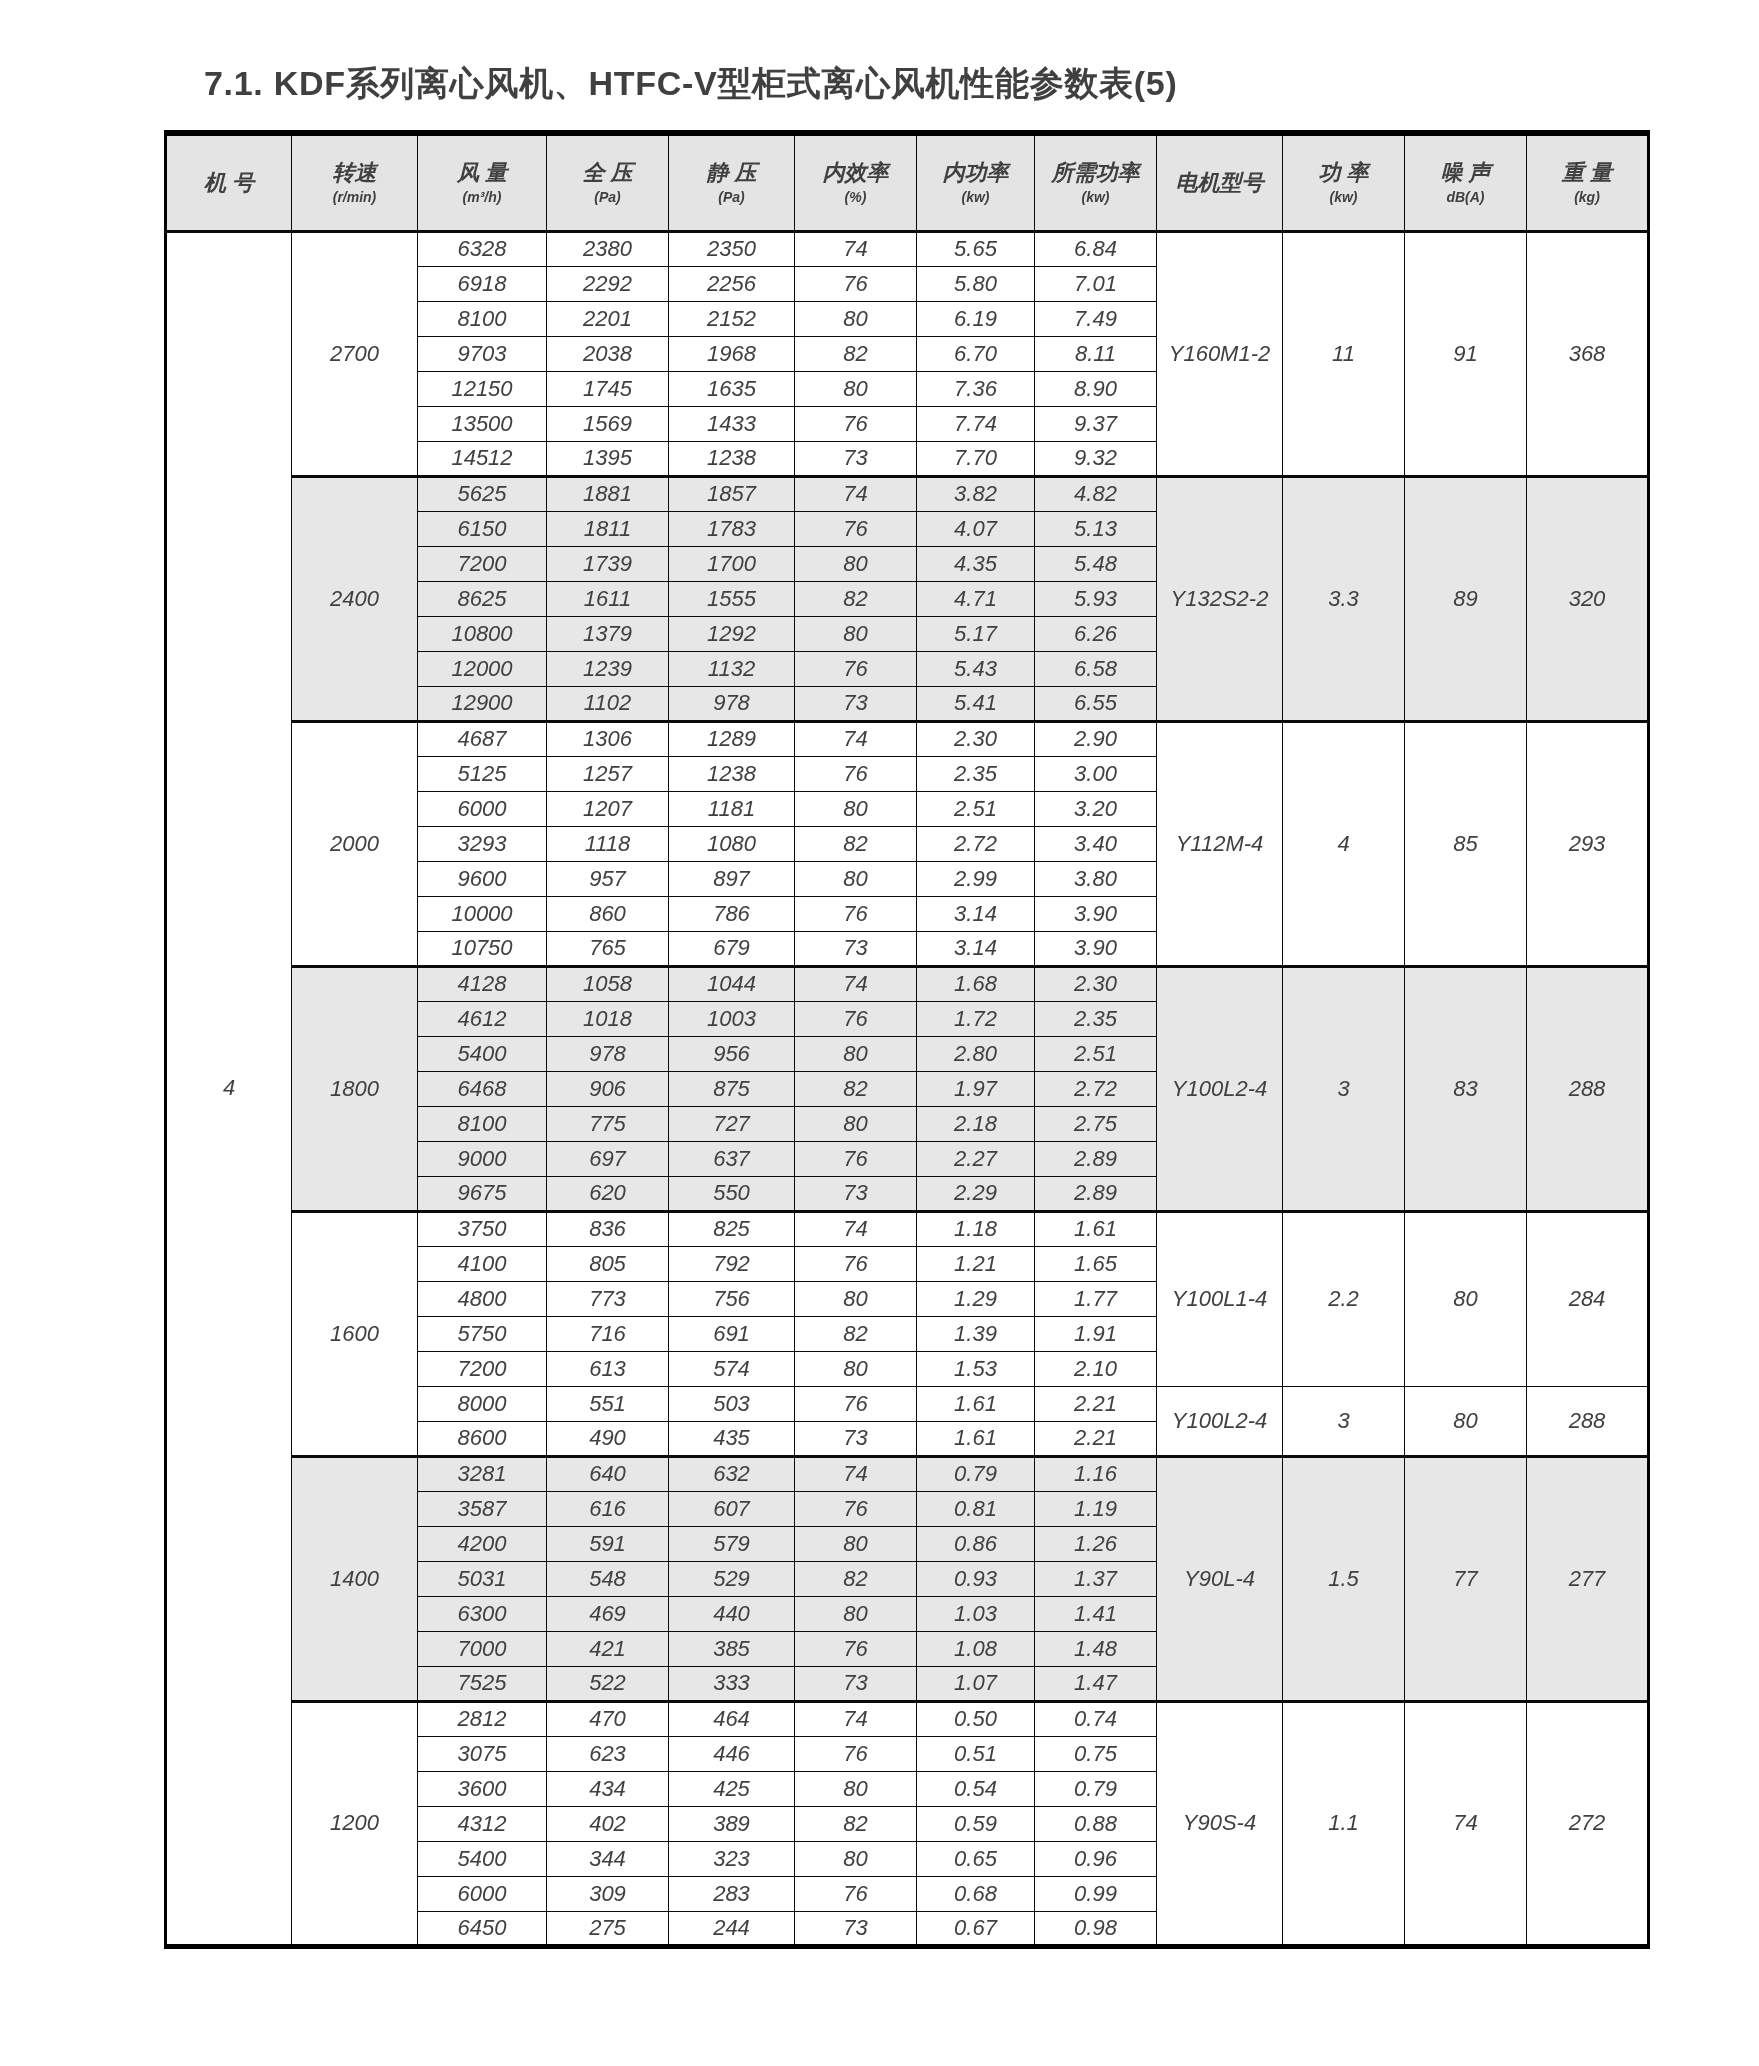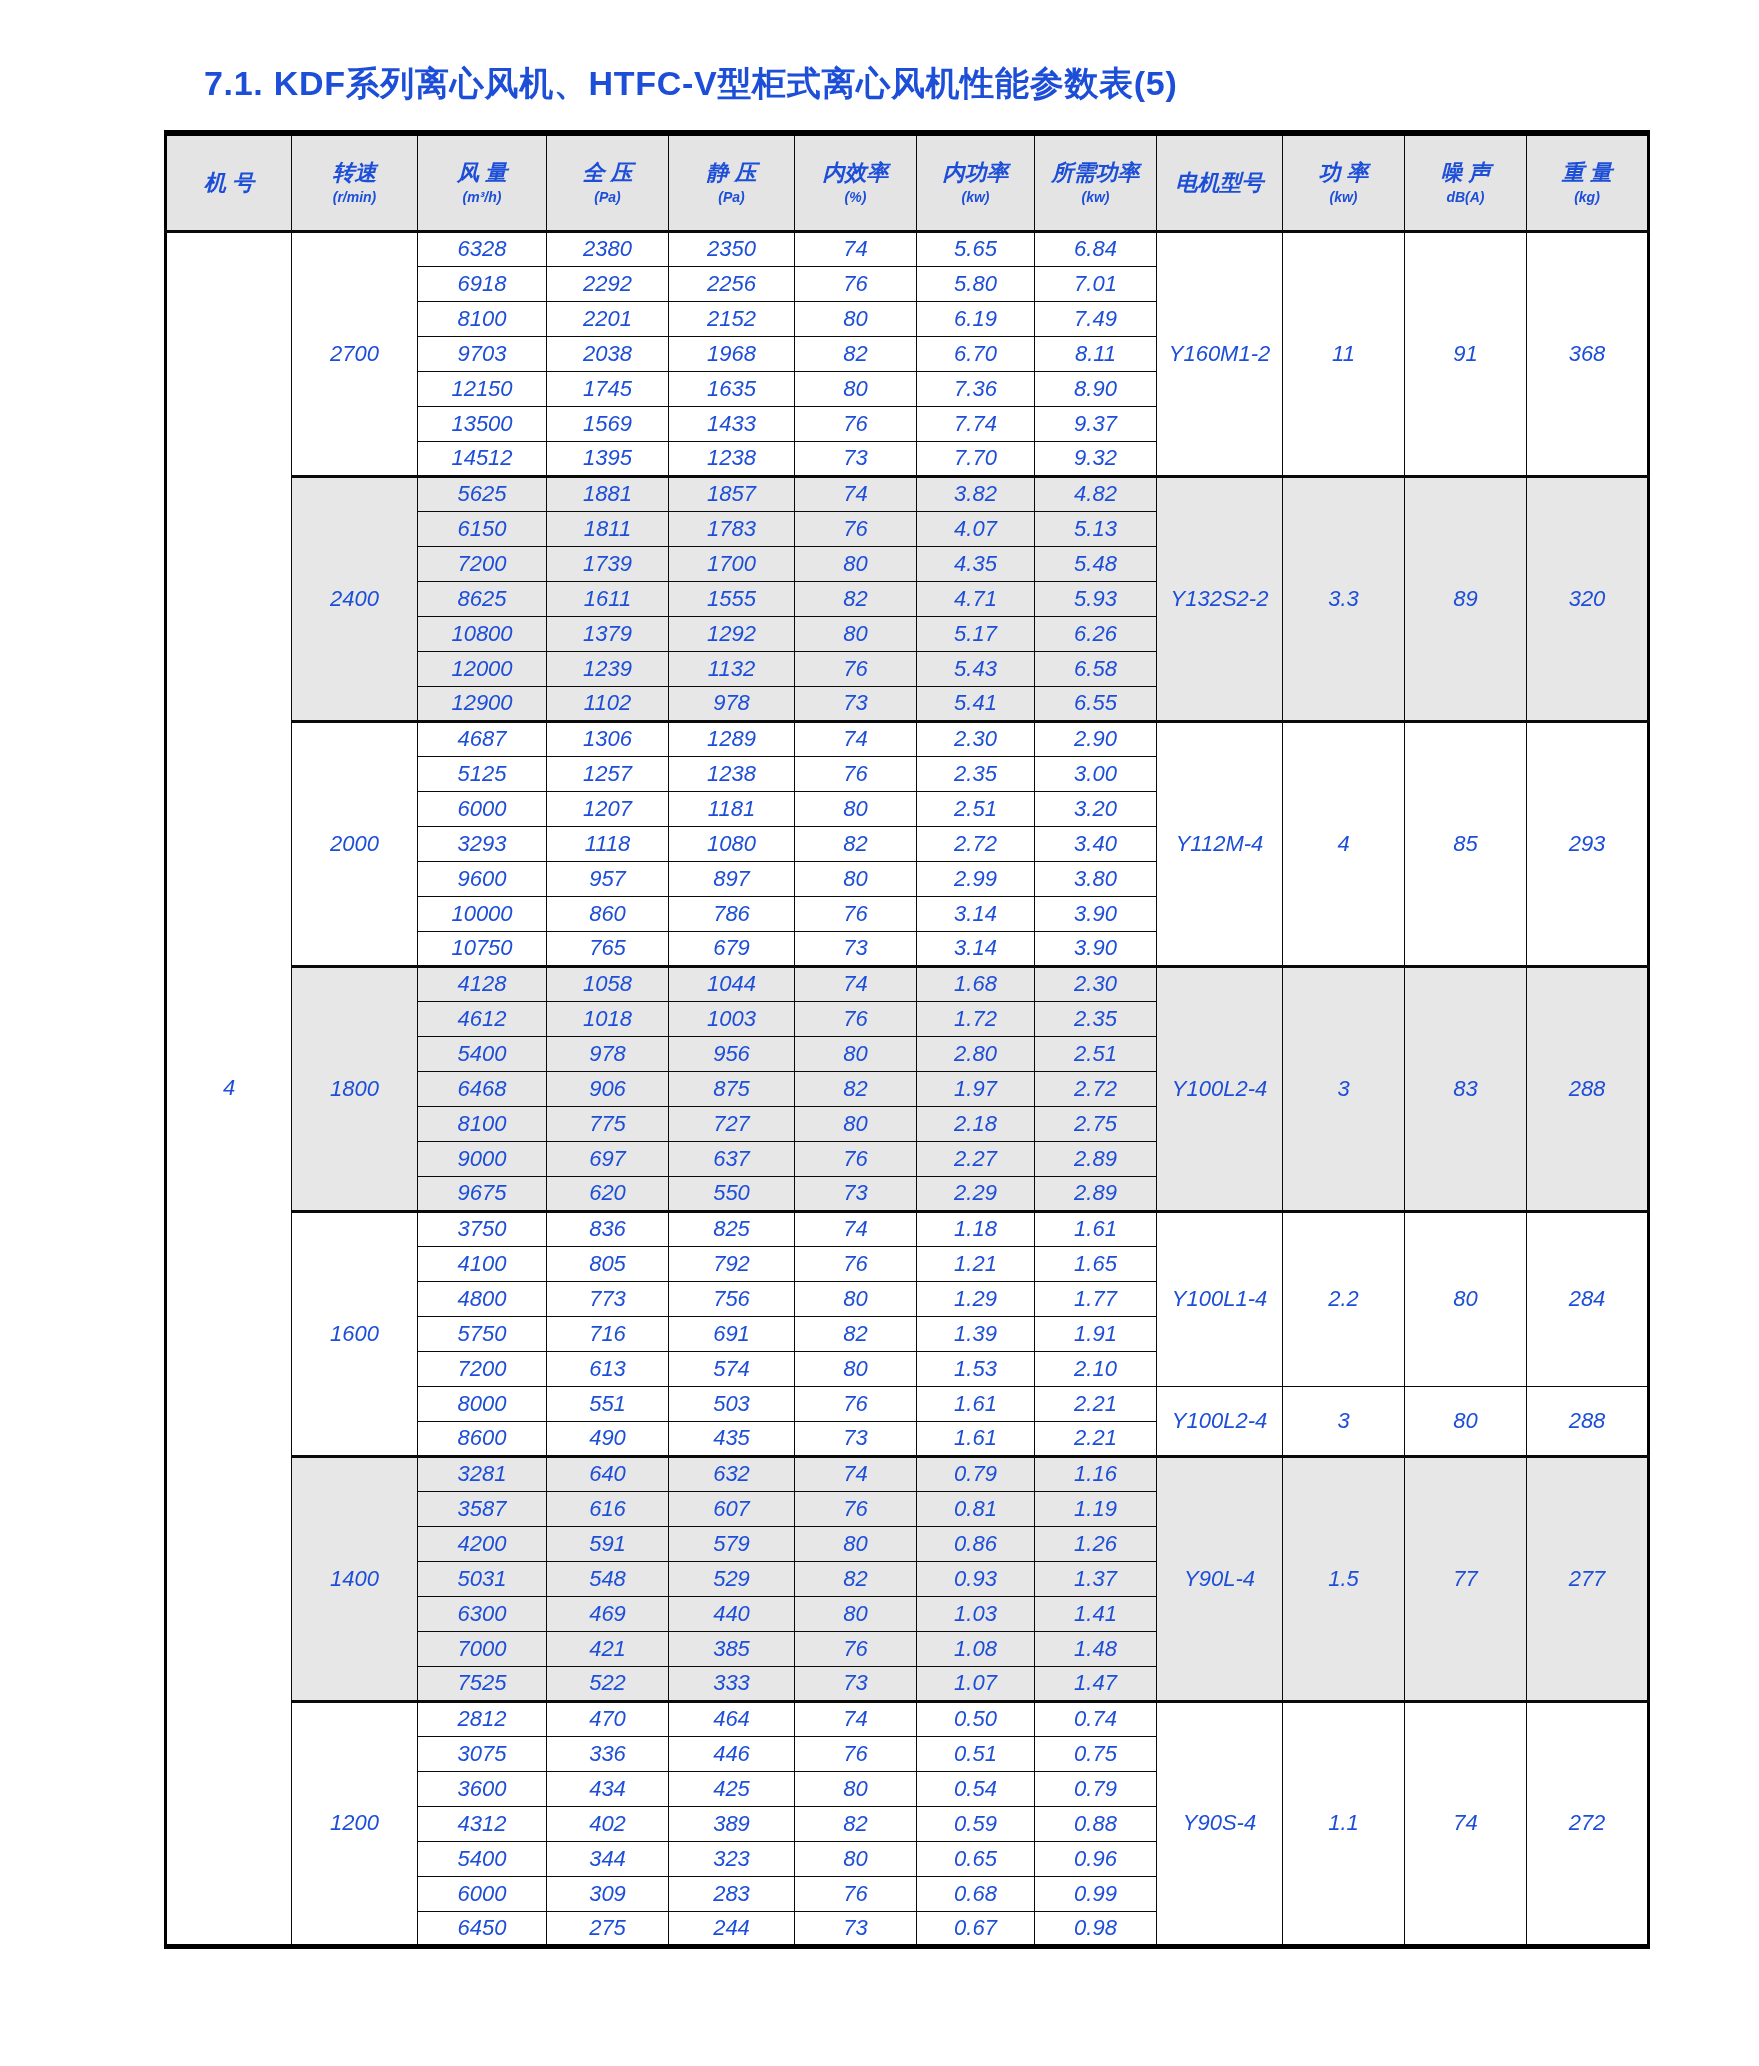--- a/index.html
+++ b/index.html
@@ -2,21 +2,21 @@
 <html style="font-size:12px"><head>
 <meta charset="utf-8">
 <style>
   html, body { margin: 0; padding: 0; background: #ffffff; }
   .page {
     position: relative;
     width: 1759px;
     height: 2066px;
     background: #ffffff;
     font-family: "Liberation Sans", sans-serif;
-    color: #1d4ed8;
+    color: #404040;
     overflow: hidden;
   }
   .doc-title {
     position: absolute;
     left: 204px;
     top: 61px;
     font-size: 34px;
     font-weight: bold;
     letter-spacing: 0.7px;
     white-space: nowrap;
@@ -516,21 +516,21 @@
             <td>74</td>
             <td>0.50</td>
             <td>0.74</td>
             <td rowspan="7">Y90S-4</td>
             <td rowspan="7">1.1</td>
             <td rowspan="7">74</td>
             <td rowspan="7">272</td>
           </tr>
           <tr>
             <td>3075</td>
-            <td>336</td>
+            <td>623</td>
             <td>446</td>
             <td>76</td>
             <td>0.51</td>
             <td>0.75</td>
           </tr>
           <tr>
             <td>3600</td>
             <td>434</td>
             <td>425</td>
             <td>80</td>

